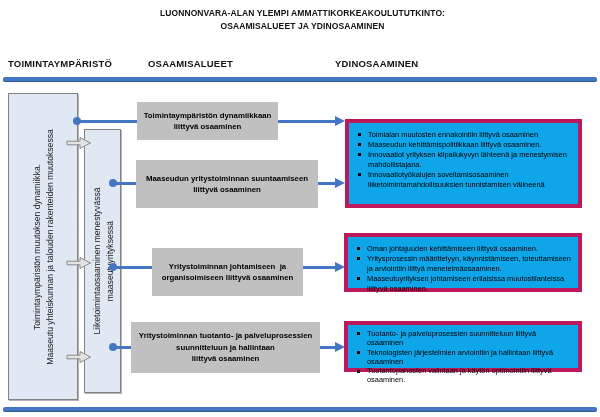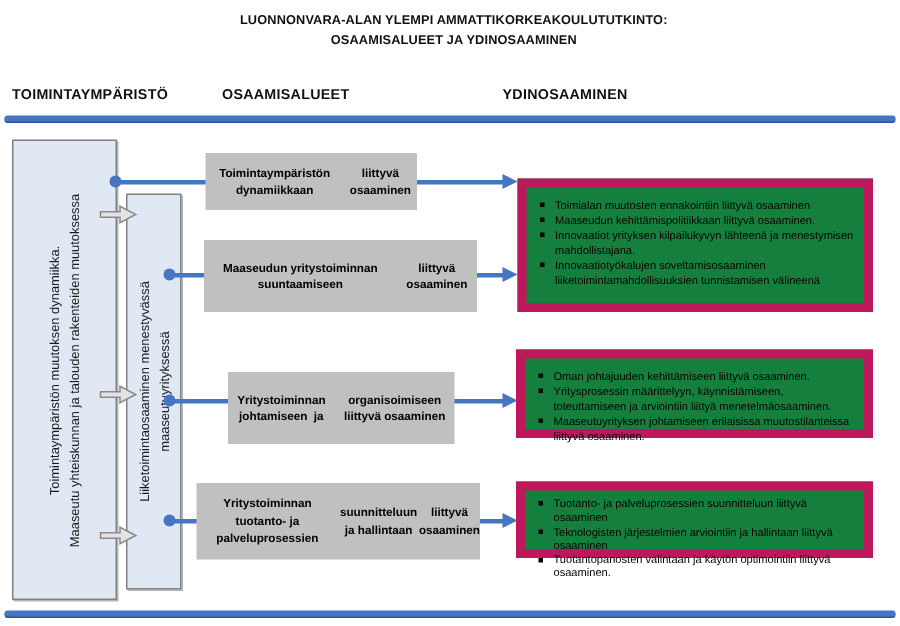--- a/index.html
+++ b/index.html
@@ -19,26 +19,26 @@
     text-align:center;font-size:8.6px;line-height:12.5px;white-space:nowrap;color:#1a1a1a;}
   .vtext span{display:block;}
   
   .flow-arrow{position:absolute;width:26px;height:14px;}
   
   .cline{position:absolute;height:2.6px;background:#4576c4;}
   .cdot{position:absolute;width:8px;height:8px;border-radius:50%;background:#4576c4;}
   .chead{position:absolute;width:0;height:0;border-left:10px solid #4576c4;
     border-top:5px solid transparent;border-bottom:5px solid transparent;}
   
-  .gbox{position:absolute;background:#c0c0c0;display:flex;flex-direction:row;
+  .gbox{position:absolute;background:#c0c0c0;display:flex;flex-direction:column;
     justify-content:center;align-items:center;text-align:center;
     font-size:7.8px;font-weight:bold;line-height:11.5px;color:#000;}
   .gbox span{display:block;white-space:pre-wrap;}
   
-  .lbox{position:absolute;background:#15803d;border:6px solid #be185d;box-sizing:border-box;}
+  .lbox{position:absolute;background:#0ea5e9;border:4px solid #be185d;box-sizing:border-box;}
   .lbox ul{margin:0;padding:7px 5px 0 7px;list-style:none;font-size:7.4px;line-height:9.9px;color:#000;}
   .lbox.compact ul{padding-top:4px;line-height:9.3px;}
   .lbox li{position:relative;padding-left:12px;}
   .lbox li::before{content:"";position:absolute;left:2px;top:3.4px;width:3px;height:3px;background:#000;}
 </style>
 </head>
 <body>
 
 <div id="canvas">
 

